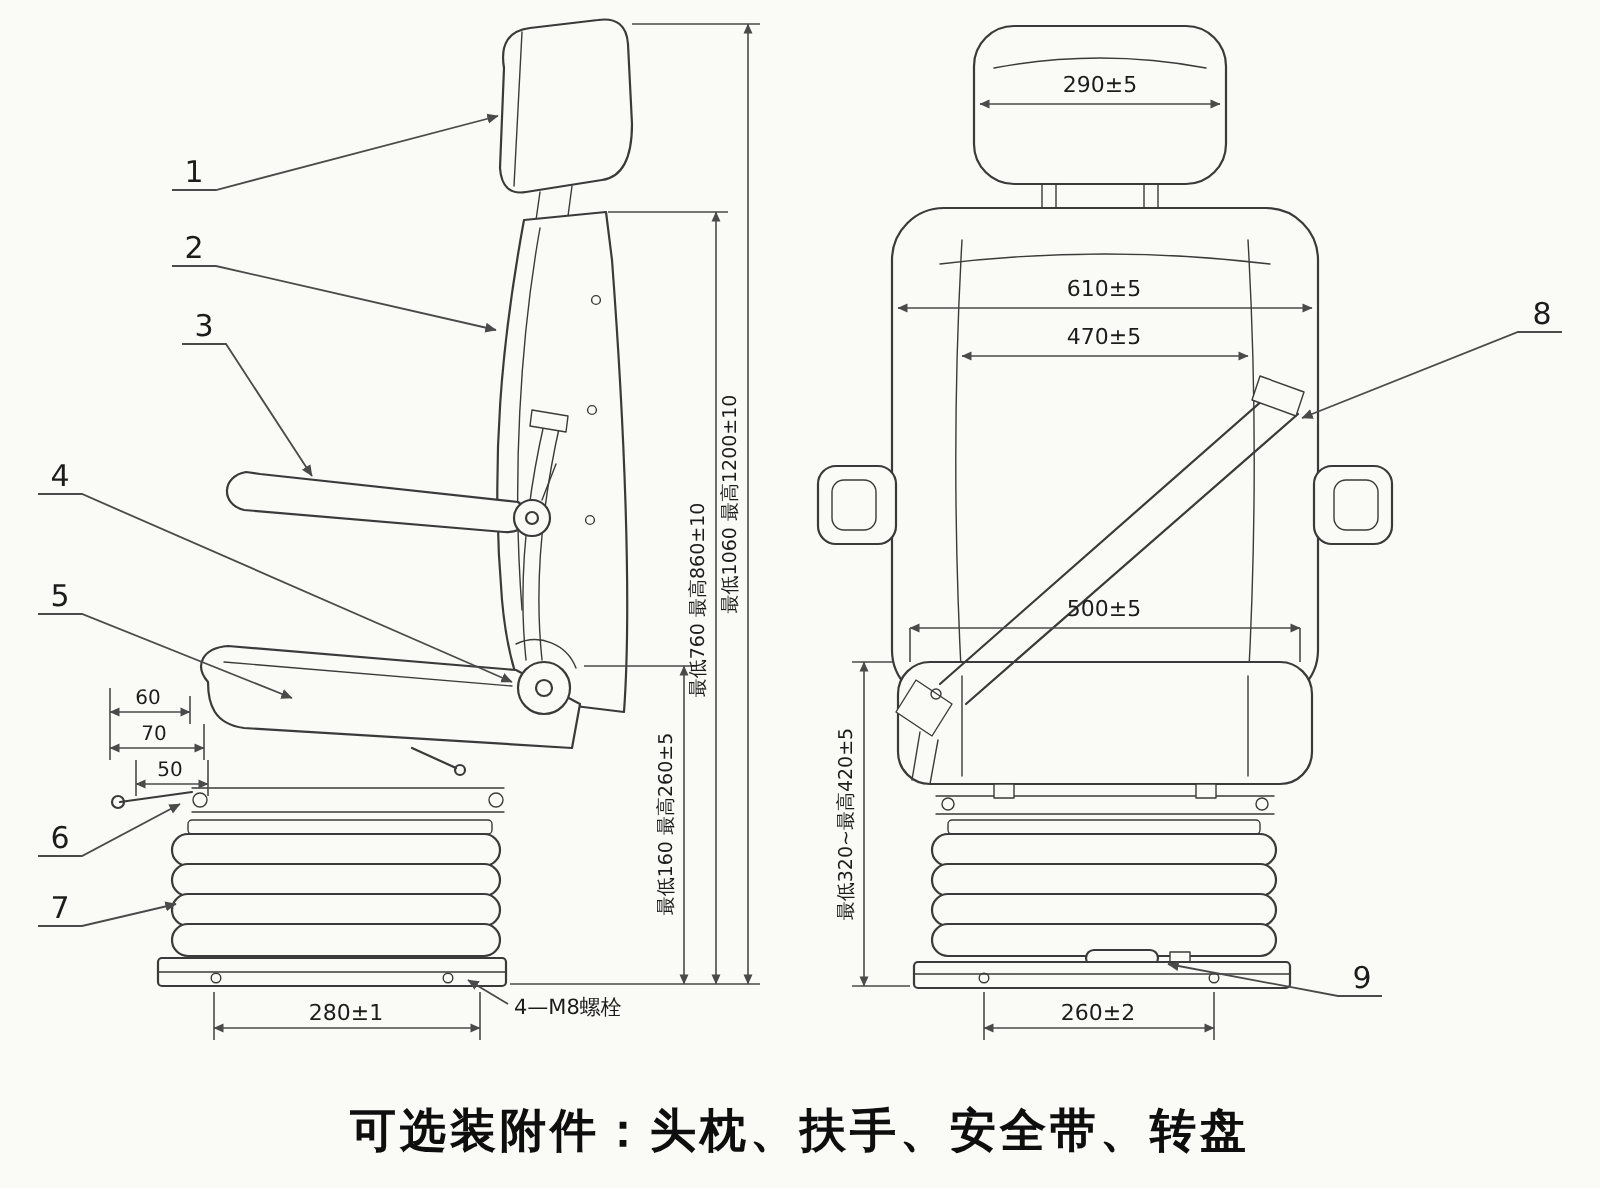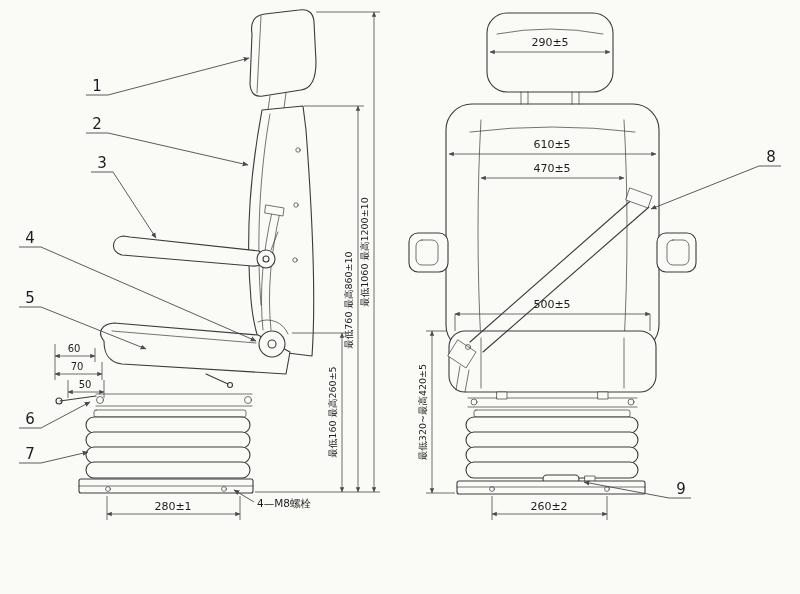--- a/index.html
+++ b/index.html
@@ -227,13 +227,14 @@
       <text class="callout-n" x="771" y="162">8</text>
       <path class="ldr" d="M 781 166 L 759 166 L 651 209" marker-end="url(#arr)"></path>
     </g>
     <g>
       <text class="callout-n" x="681" y="494">9</text>
       <path class="ldr" d="M 691 498 L 669 498 L 584 482" marker-end="url(#arr)"></path>
     </g>
   </g>
 </svg>
 
+<div class="caption">可选装附件：头枕、扶手、安全带、转盘</div>
 </div>
 
 </body></html>

